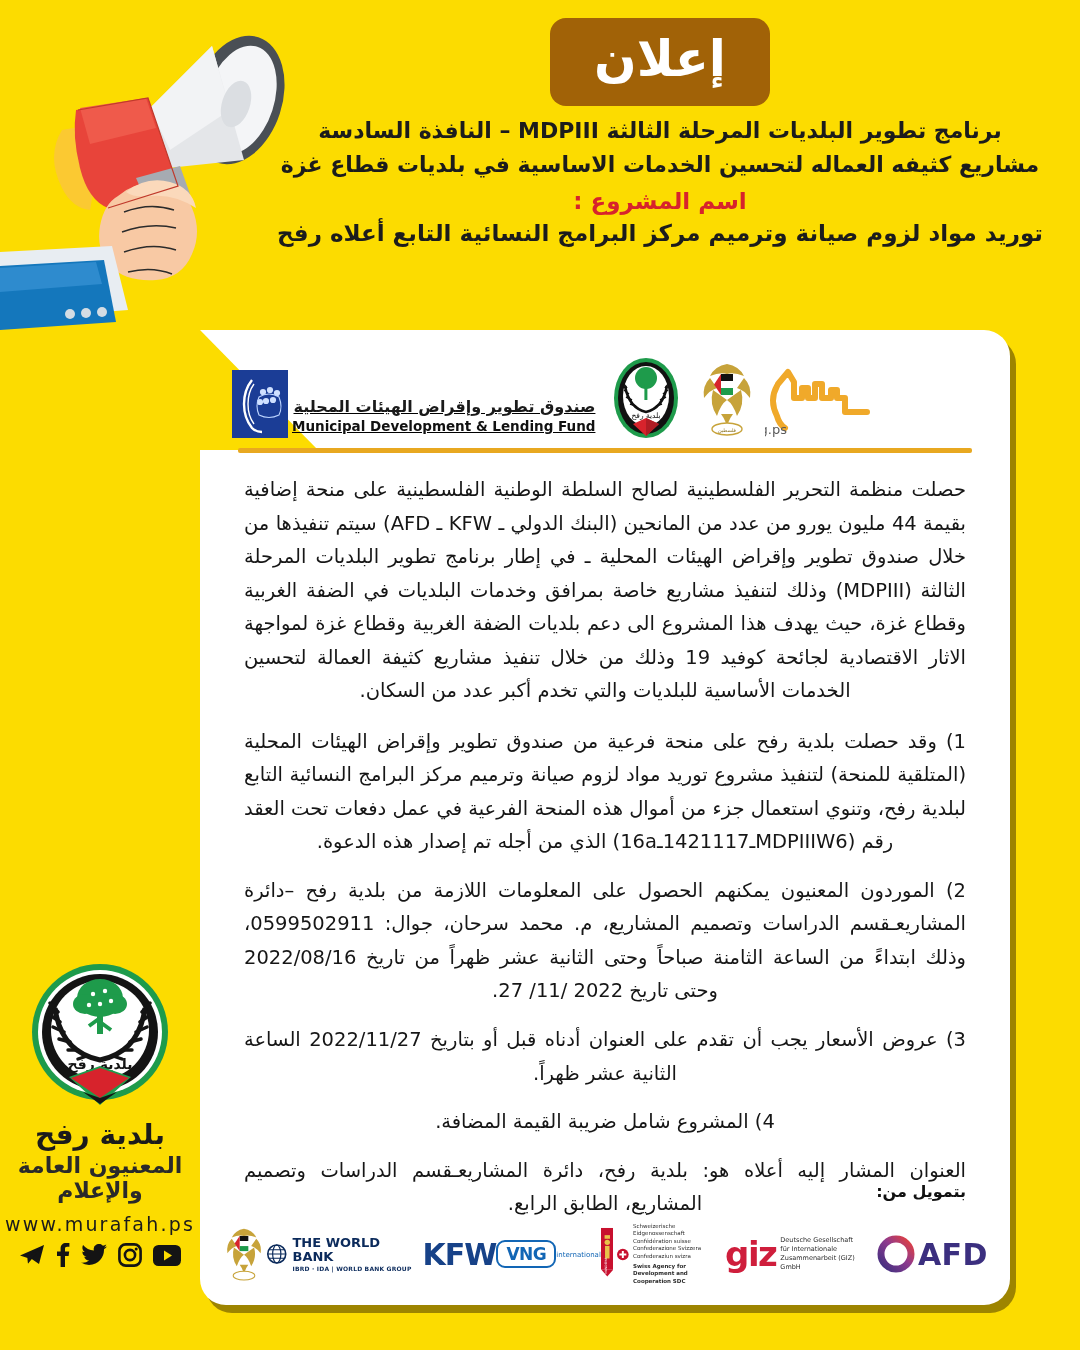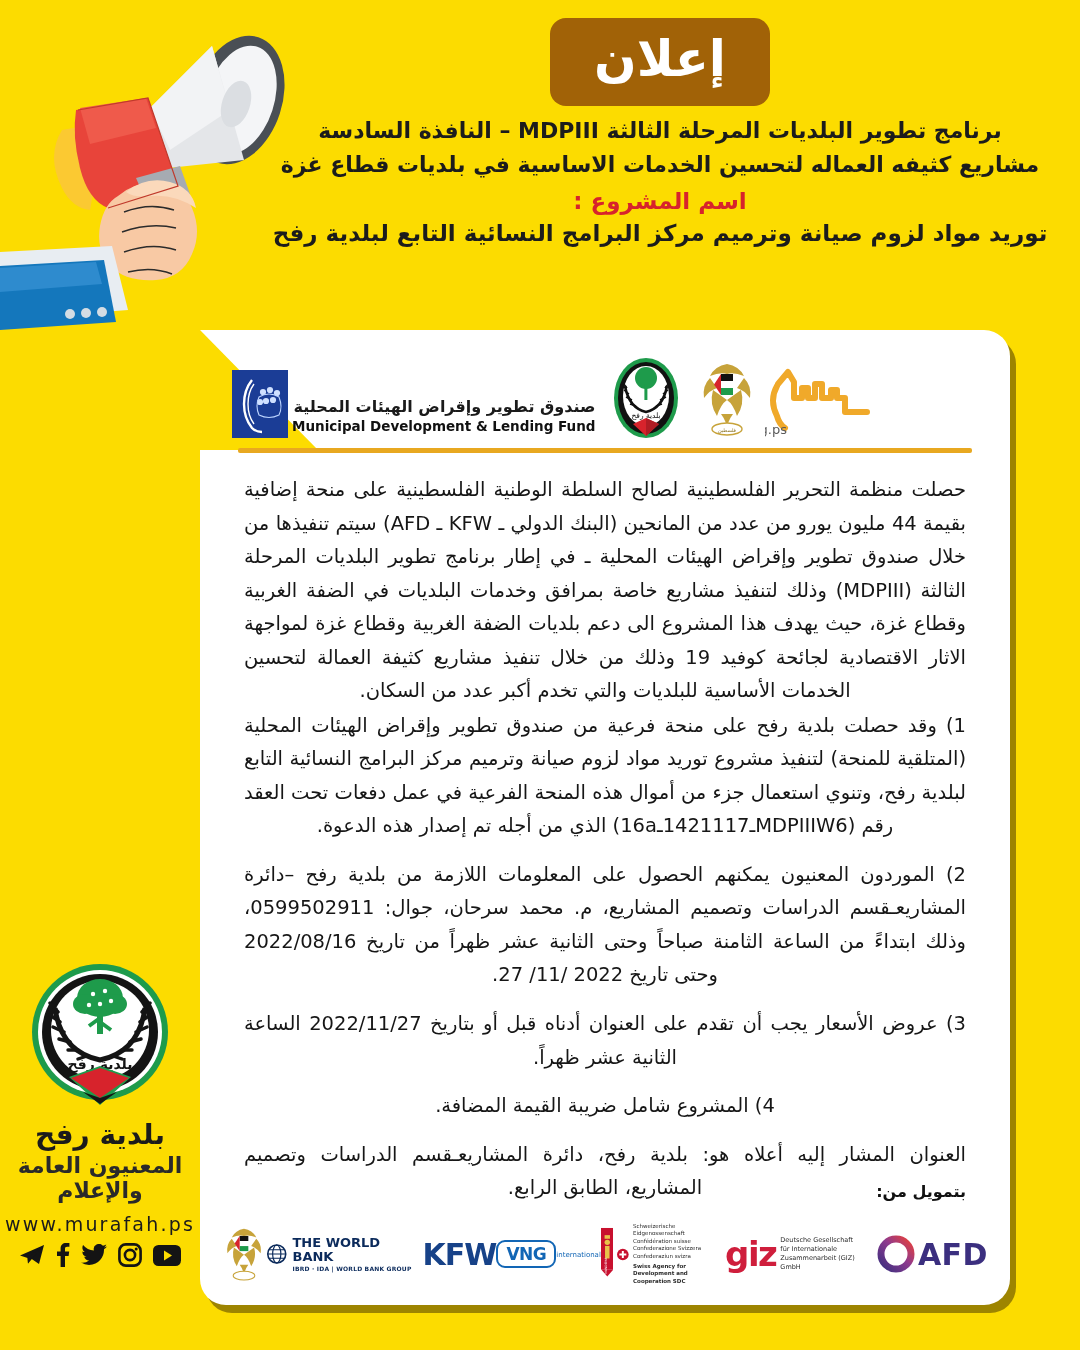--- a/index.html
+++ b/index.html
@@ -119,20 +119,21 @@
     background: #1B3D96;
     flex: 0 0 auto;
     position: relative;
     margin-bottom: 8px;
   }
   .mdlf-text {
     text-align: right;
     margin-bottom: 12px;
     margin-left: 4px;
     margin-right: 10px;
+    text-decoration: underline;
   }
   .mdlf-ar {
     font-size: 16px;
     font-weight: 700;
     color: #1a1a1a;
     letter-spacing: .3px;
   }
   .mdlf-en {
     font-size: 13.5px;
     font-weight: 700;
@@ -155,21 +156,21 @@
   .body-text {
     margin-top: 20px;
     padding: 0 12px;
     color: #161616;
     font-size: 19.5px;
     line-height: 1.72;
     text-align: justify;
     text-align-last: center;
   }
   .para {
-    margin-bottom: 1px;
+    margin-bottom: 17px;
   }
   .para.first { text-align: justify; text-align-last: center; }
   .numbered {
     margin-bottom: 15px;
     text-align: justify;
     text-align-last: center;
   }
   .closing {
     margin-top: 6px;
     text-align: justify;
@@ -275,21 +276,21 @@
 
     <path d="M78 110 l70 -12 l30 88 l-70 22" stroke="#C0392B" stroke-width="1.2" fill="none"></path>
   </svg>
 </div>
 
 <div class="header">
   <div class="badge-announce">إعلان</div>
   <div class="subline">برنامج تطوير البلديات المرحلة الثالثة MDPIII – النافذة السادسة</div>
   <div class="subline2">مشاريع كثيفه العماله لتحسين الخدمات الاساسية في بلديات قطاع غزة</div>
   <div class="project-label">اسم المشروع :</div>
-  <div class="project-name">توريد مواد لزوم صيانة وترميم مركز البرامج النسائية التابع لبلدية رفح</div>
+  <div class="project-name">توريد مواد لزوم صيانة وترميم مركز البرامج النسائية التابع أعلاه رفح</div>
 </div>
 
 <div class="card">
   <div class="card-tail"></div>
 
   <div class="card-inner">
 
     <div class="logo-strip">
 
       <div class="mdlf-blue">

